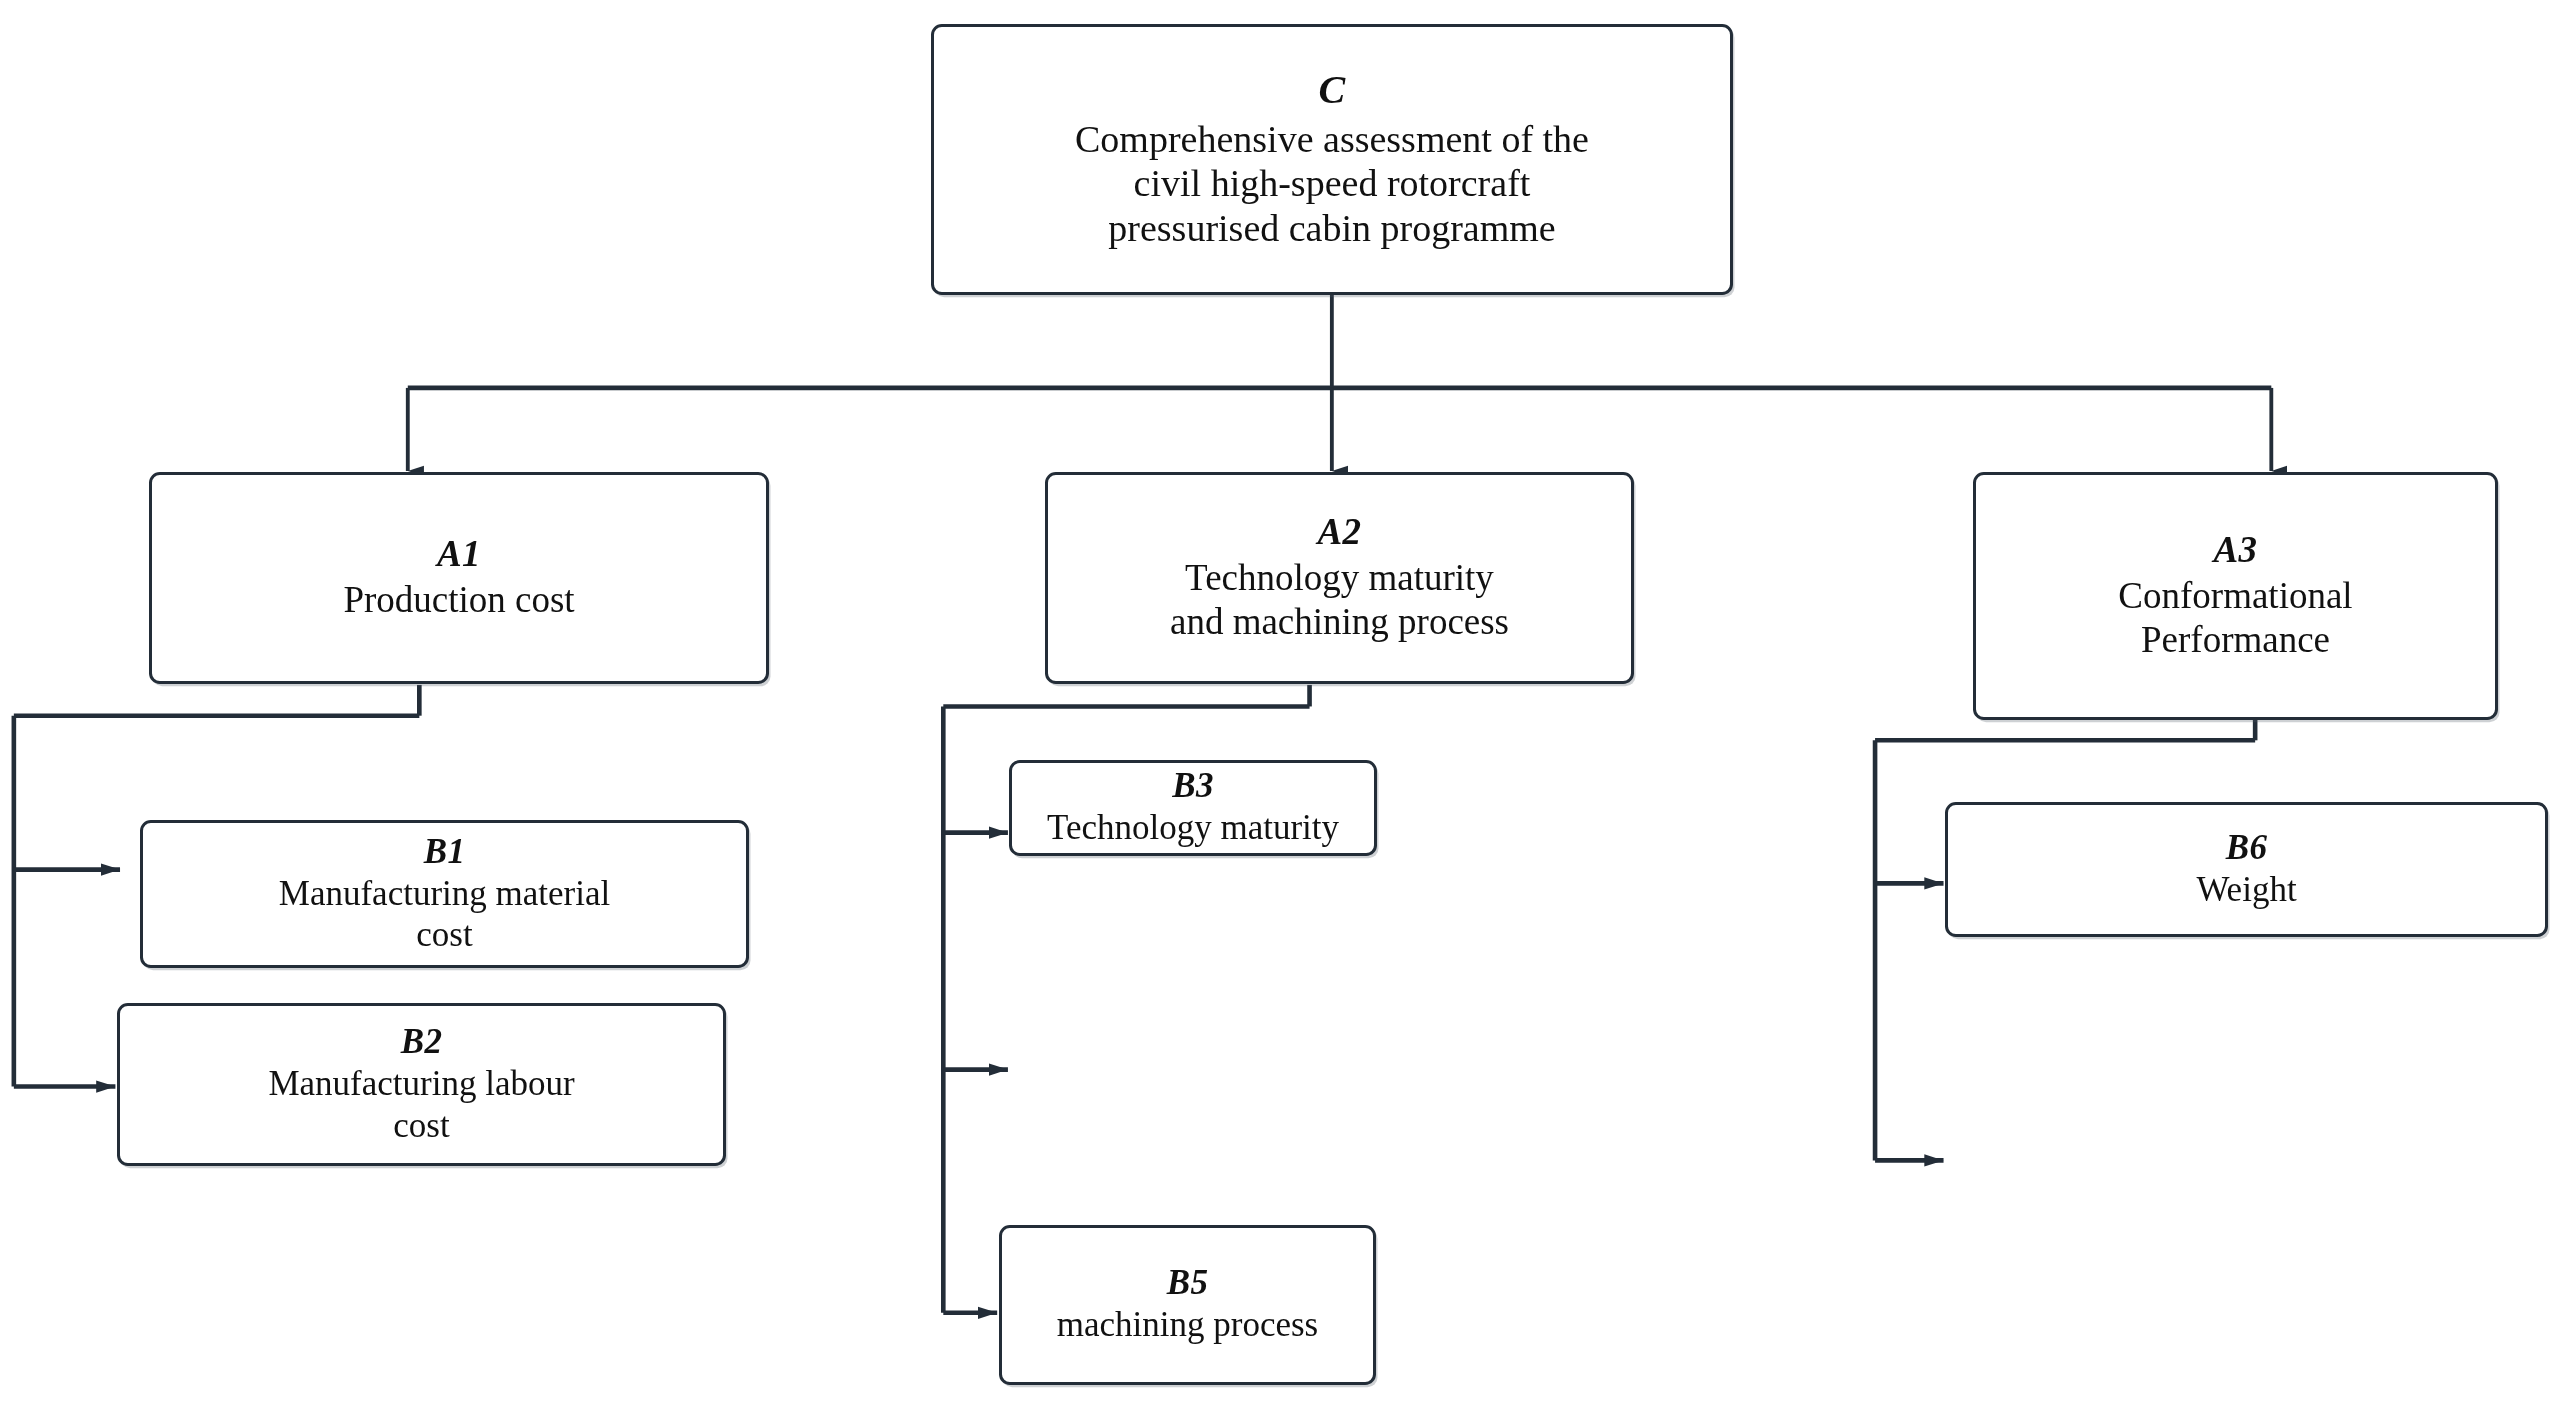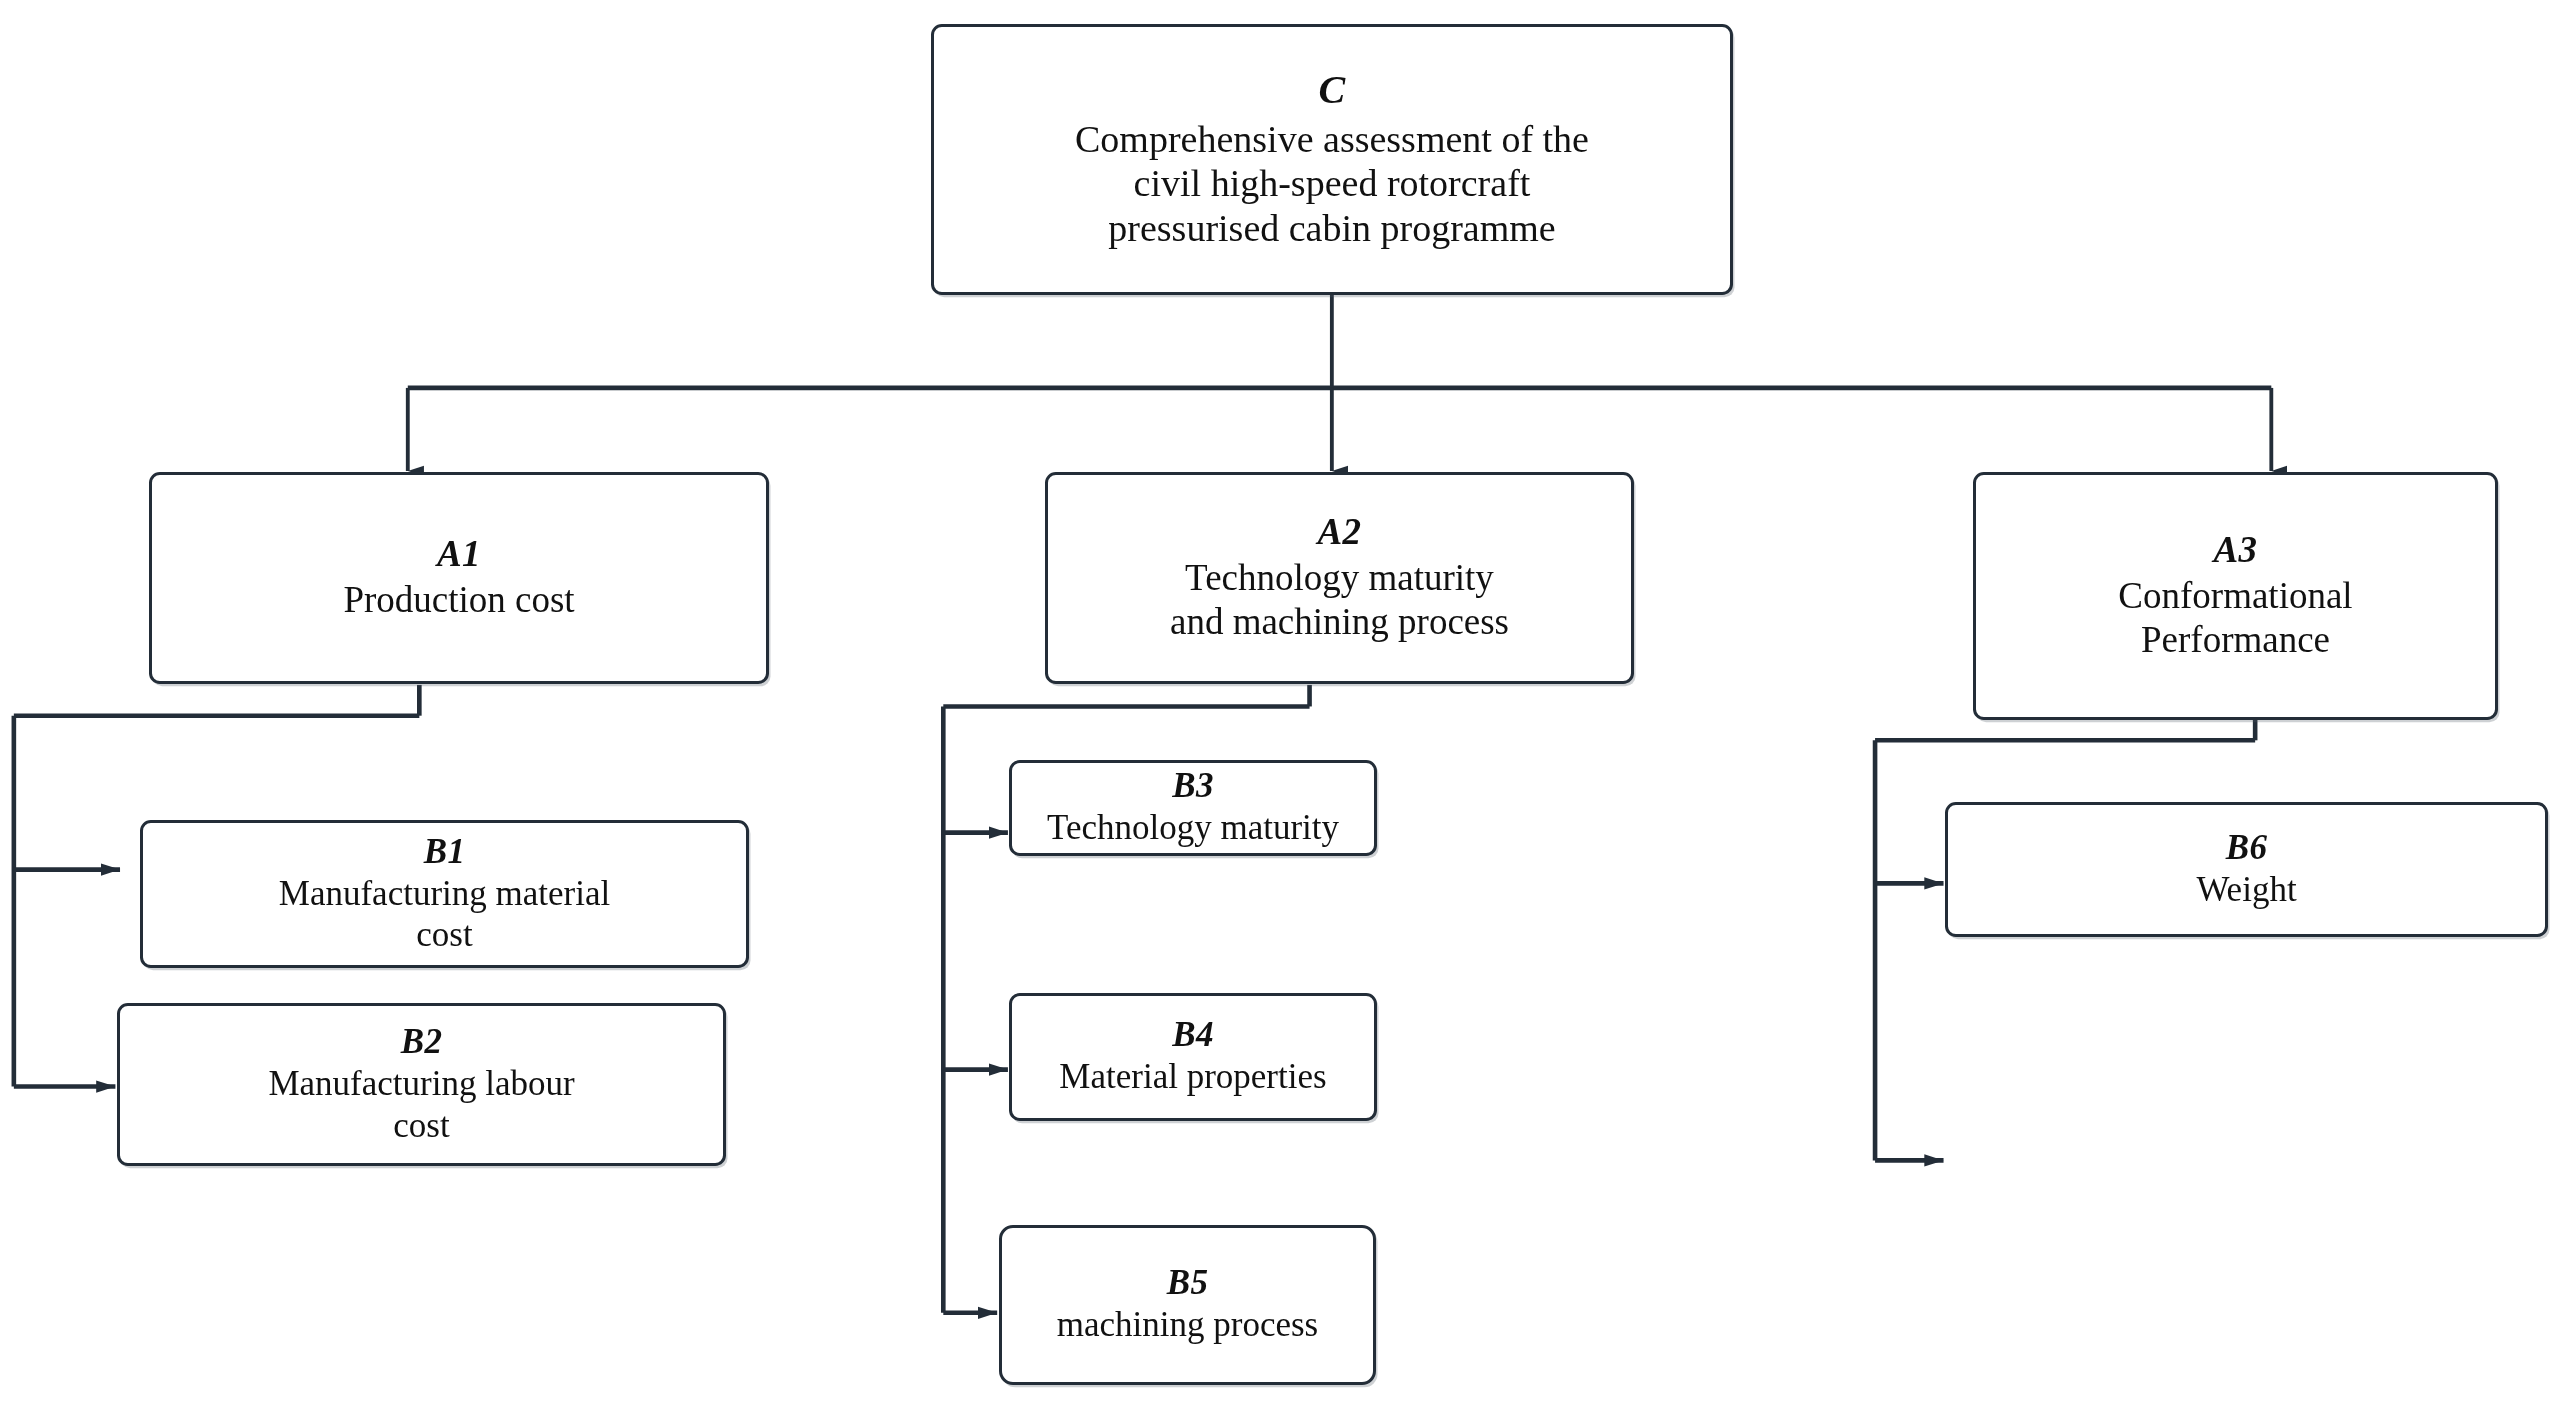--- a/index.html
+++ b/index.html
@@ -58,21 +58,21 @@
   #node-A2 { left: 1045px; top: 472px; width: 589px; height: 212px; }
   #node-A3 { left: 1973px; top: 472px; width: 525px; height: 248px; }
   .lvl-a .code  { font-size: 37px; margin-bottom: 3.1px; }
   .lvl-a .label { font-size: 37px; }
 
   
   #node-B1 { left: 140px;  top: 796px; width: 609px; height: 148px; margin-top: 24px; }
   #node-B2 { left: 117px;  top: 1003px; width: 609px; height: 163px; font-family: Liberation Serif, serif; }
   #node-B3 { left: 1009px; top: 760px;  width: 368px; height: 96px; }
   #node-B4 { left: 1009px; top: 993px; width: 368px; height: 128px; }
-  #node-B5 { left: 999px; top: 1225px; width: 377px; height: 160px; border-radius: 14px; }
+  #node-B5 { left: 999px; top: 1225px; width: 377px; height: 160px; }
   #node-B6 { left: 1945px; top: 802px; width: 603px; height: 135px; }
   #node-B7 { left: 1945px; top: 1080px; width: 603px; height: 168px; }
   .lvl-b .code  { font-size: 35px; margin-bottom: 1.5px; }
   .lvl-b .label { font-size: 35px; }
 </style>
 </head>
 <body>
 
 <div id="stage">
 
@@ -150,24 +150,20 @@
   </div>
   <div class="node lvl-b" id="node-B2">
     <div class="code">B2</div>
     <div class="label">Manufacturing labour
 cost</div>
   </div>
   <div class="node lvl-b" id="node-B3">
     <div class="code">B3</div>
     <div class="label">Technology maturity</div>
   </div>
-  <div class="node lvl-b" id="node-B4">
-    <div class="code">B4</div>
-    <div class="label">Material properties</div>
-  </div>
   <div class="node lvl-b" id="node-B5">
     <div class="code">B5</div>
     <div class="label">machining process</div>
   </div>
   <div class="node lvl-b" id="node-B6">
     <div class="code">B6</div>
     <div class="label">Weight</div>
   </div>
 
 </div>

